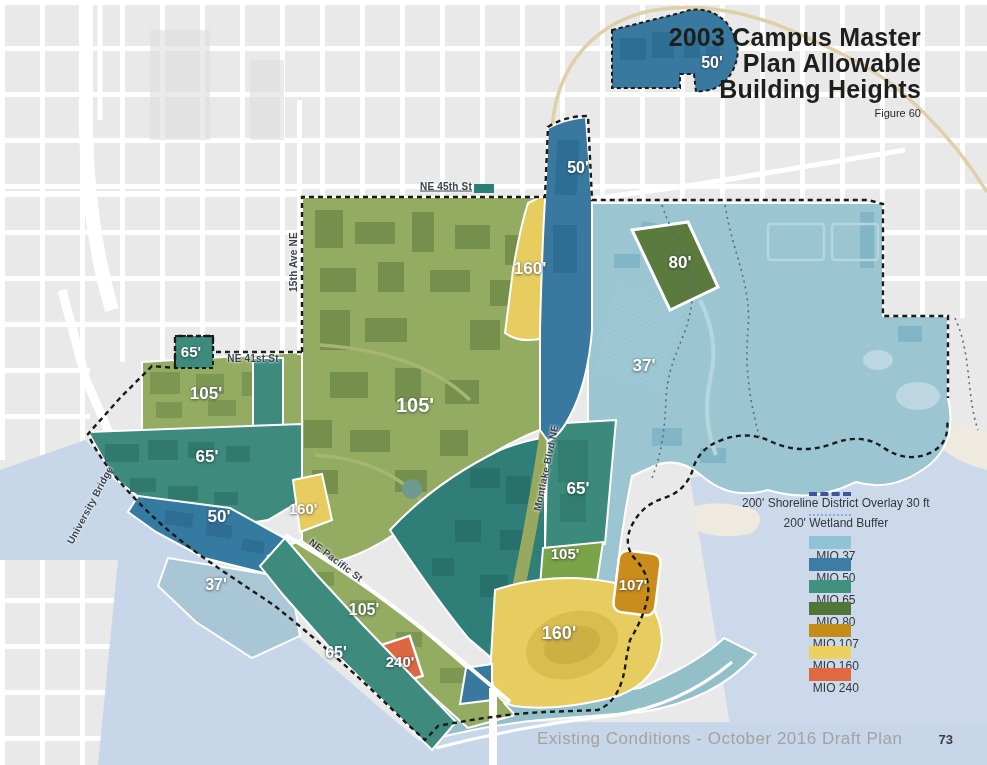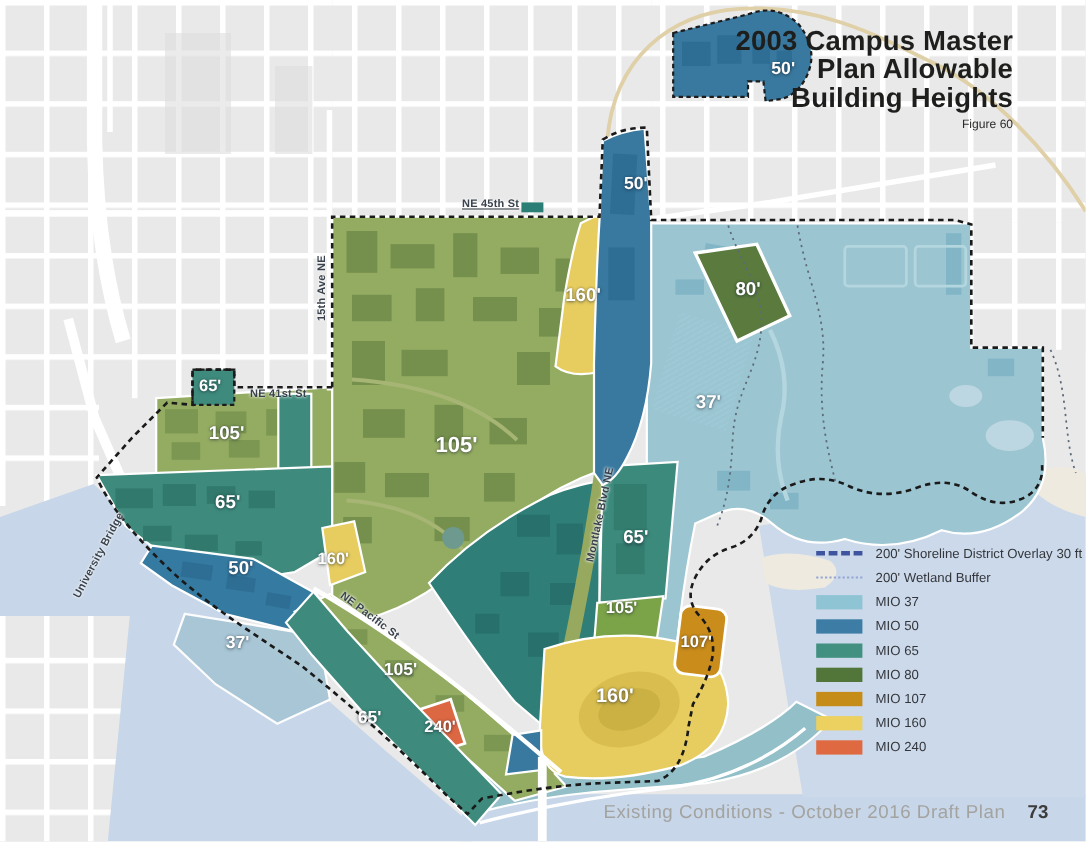--- a/index.html
+++ b/index.html
@@ -12,31 +12,31 @@
            white-space:nowrap;text-shadow:0 1px 3px rgba(25,35,45,.55),0 0 2px rgba(25,35,45,.35);}
   .st-label{position:absolute;transform:translate(-50%,-50%);color:#3a434d;font-size:10px;font-weight:700;
             letter-spacing:.2px;white-space:nowrap;
             text-shadow:0 0 3px rgba(255,255,255,.9),0 0 2px rgba(255,255,255,.9);}
   
   #title-block{position:absolute;top:24px;right:66px;width:260px;text-align:right;z-index:6;}
   #title-block .title-line{font-size:25px;font-weight:700;color:#1e1e1c;line-height:26px;letter-spacing:.2px;}
   #figure-caption{margin-top:5px;font-size:11px;color:#2a2a28;}
   
   #legend{position:absolute;left:742px;top:492px;z-index:6;}
-  .legend-row{display:flex;align-items:center;height:22px;}
+  .legend-row{display:flex;align-items:center;height:22px;flex-direction:column;}
   .legend-row .swatch{width:42px;height:13px;margin-right:12px;flex:0 0 auto;}
   .legend-row .line-sample{width:42px;height:0;margin-right:12px;flex:0 0 auto;}
   .legend-row .legend-label{font-size:12px;color:#33373c;font-weight:500;white-space:nowrap;}
   .ls-shoreline .line-sample{border-top:4px dashed #3e549e;}
   .ls-wetland .line-sample{border-top:2px dotted #96a6d4;}
   #legend-lines{margin-bottom:0px;}
   
-  #footer{position:absolute;right:34px;bottom:16px;display:flex;align-items:baseline;gap:20px;z-index:6;margin-top:28px;}
+  #footer{position:absolute;right:34px;bottom:16px;display:flex;align-items:baseline;gap:36px;z-index:6;margin-top:28px;}
   #footer-text{font-size:17px;color:#a3a3a0;letter-spacing:.5px;}
-  #page-number{font-size:17px;font-weight:700;color:#3c3c3c;}
+  #page-number{font-size:13px;font-weight:700;color:#3c3c3c;}
 </style>
 </head>
 <body>
 
 <div id="page">
 
   <svg id="basemap" width="987" height="765" viewBox="0 0 987 765">
     <defs>
       <pattern id="streets" patternUnits="userSpaceOnUse" width="40" height="46">
         <rect width="40" height="46" fill="#e9e9e9"></rect>

